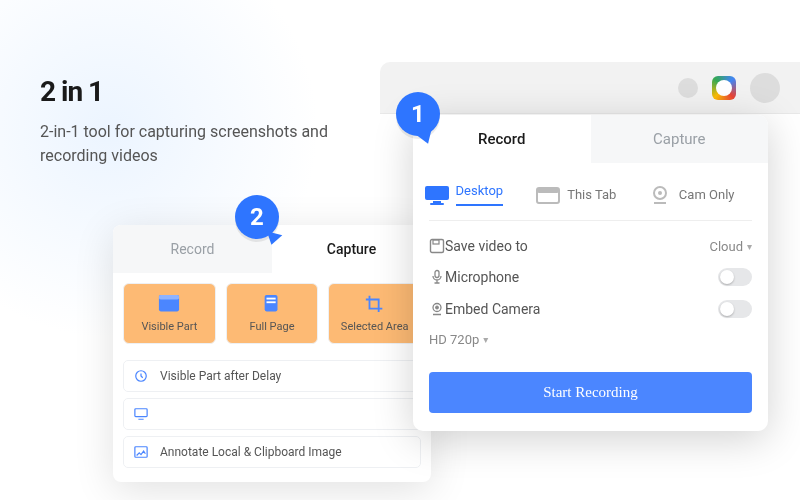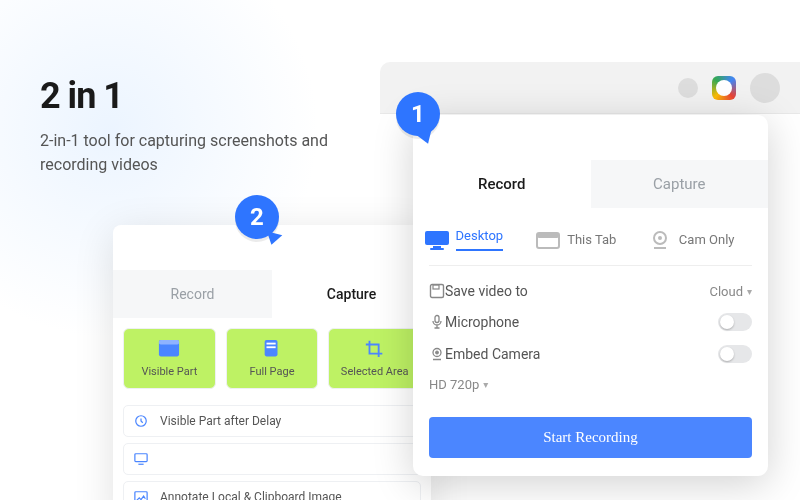--- a/index.html
+++ b/index.html
@@ -19,21 +19,21 @@
     border-radius: 50%;
     background: radial-gradient(circle, rgba(200,225,255,0.35) 0%, rgba(255,255,255,0) 70%);
     pointer-events: none;
   }
   .hero {
     position: absolute;
     top: 75px; left: 40px;
     max-width: 320px;
   }
   .hero h1 {
-    font-size: 36px;
+    font-size: 28px;
     font-weight: 700;
     color: #1a1a1a;
     letter-spacing: -1px;
   }
   .hero p {
     margin-top: 12px;
     font-size: 16px;
     color: #555;
     line-height: 1.5;
   }
@@ -80,21 +80,21 @@
   
   .popup-record {
     position: absolute;
     top: 115px; right: 32px;
     width: 355px;
     background: #fff;
     border-radius: 10px;
     box-shadow: 0 8px 40px rgba(0,0,0,0.18);
     overflow: hidden;
   }
-  .tabs { display: flex; height: 48px; margin-top: 45px; }
+  .tabs { display: flex; height: 48px; }
   .tab {
     flex: 1;
     display: flex; align-items: center; justify-content: center;
     font-size: 15px;
     cursor: pointer;
   }
   .tab.active { color: #1a1a1a; font-weight: 500; background: #fff; }
   .tab.inactive { color: #9aa0a6; background: #f6f7f8; }
   .modes {
     display: flex;
@@ -157,21 +157,21 @@
     overflow: hidden;
   }
   .popup-capture .tabs .tab { font-size: 14px; }
   .cap-modes {
     display: flex;
     padding: 10px 10px 6px;
     gap: 10px;
   }
   .cap-mode {
     flex: 1;
-    background: #bef264;
+    background: #fdba74;
     border: 1px solid #eef0f3;
     border-radius: 6px;
     display: flex; flex-direction: column; align-items: center;
     padding: 10px 4px;
     gap: 8px;
     font-size: 11px;
     color: #555;
     cursor: pointer;
   }
   .cap-mode .ic { width: 22px; height: 18px; }

